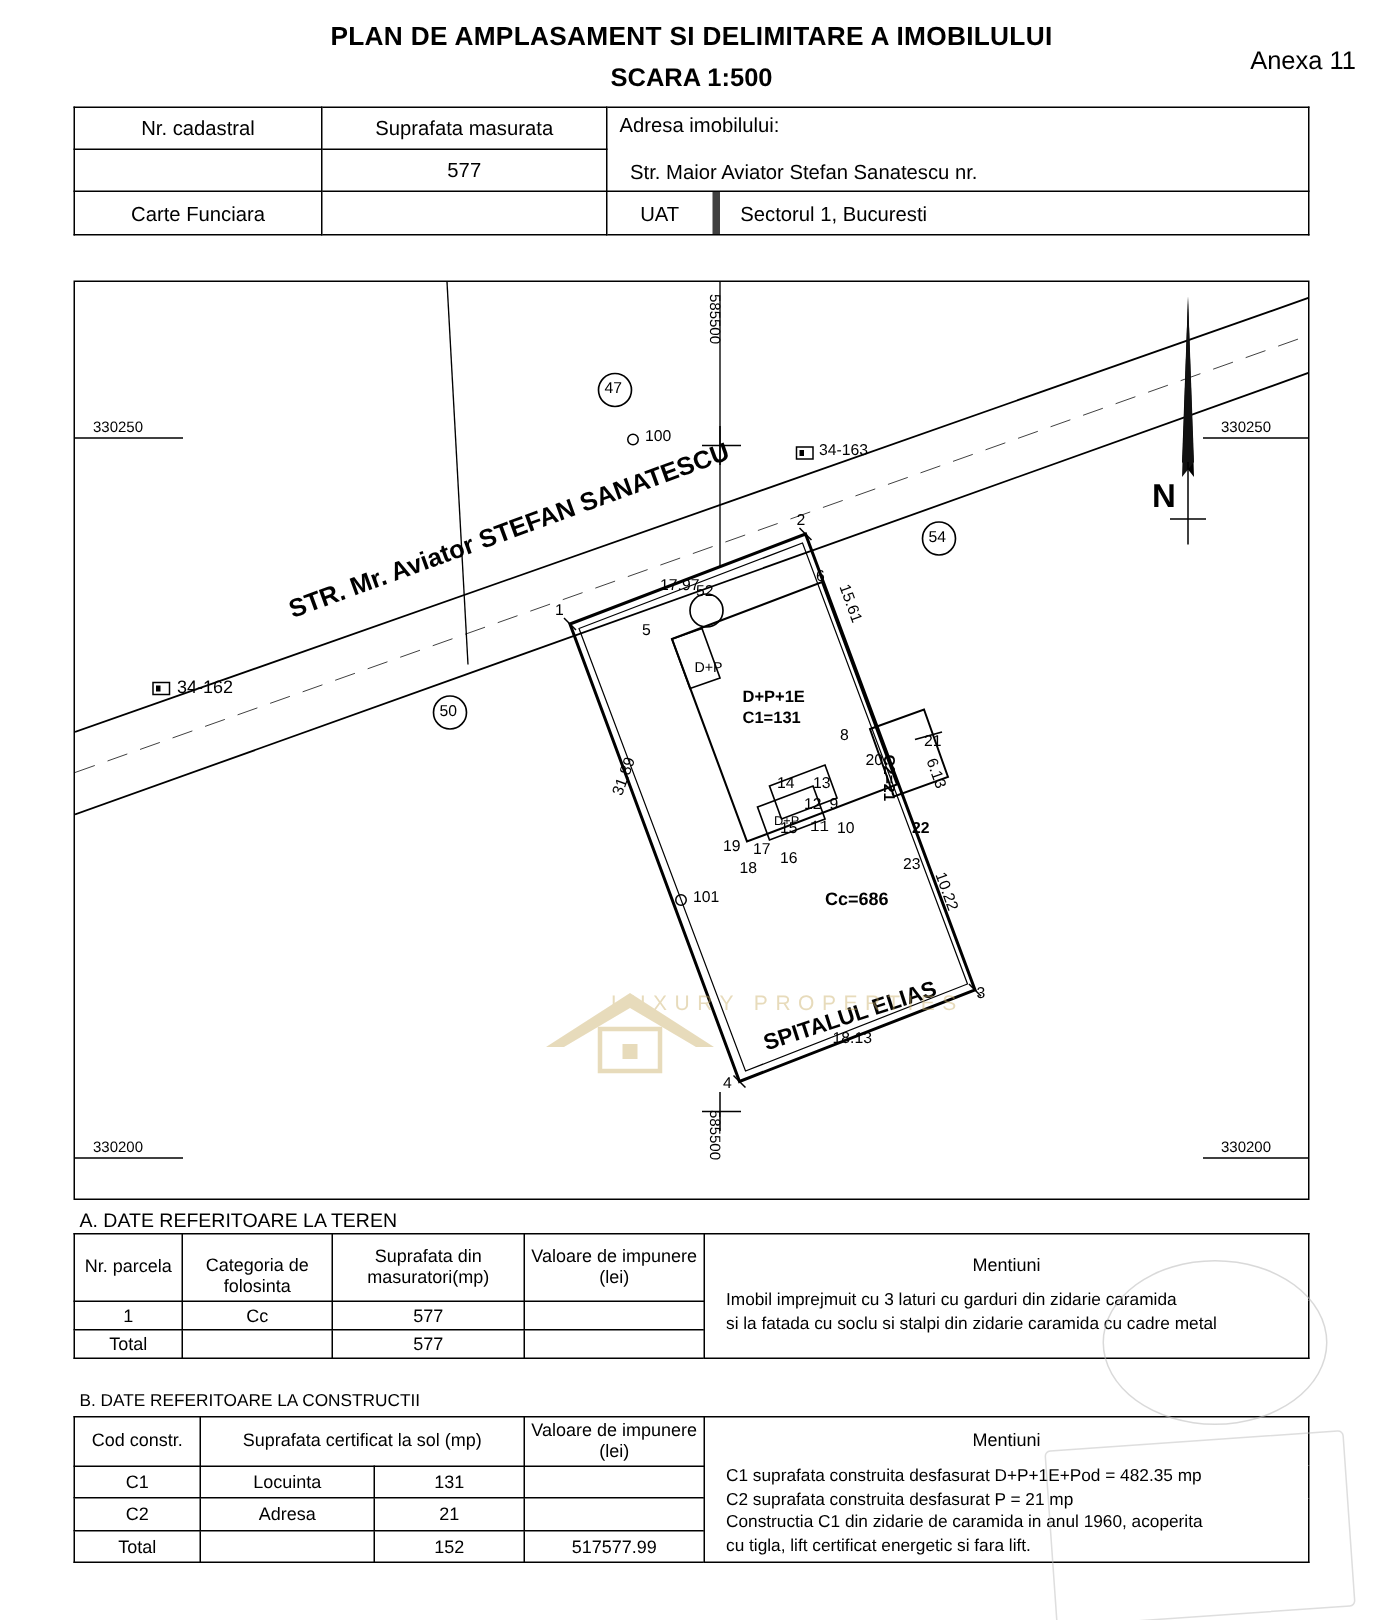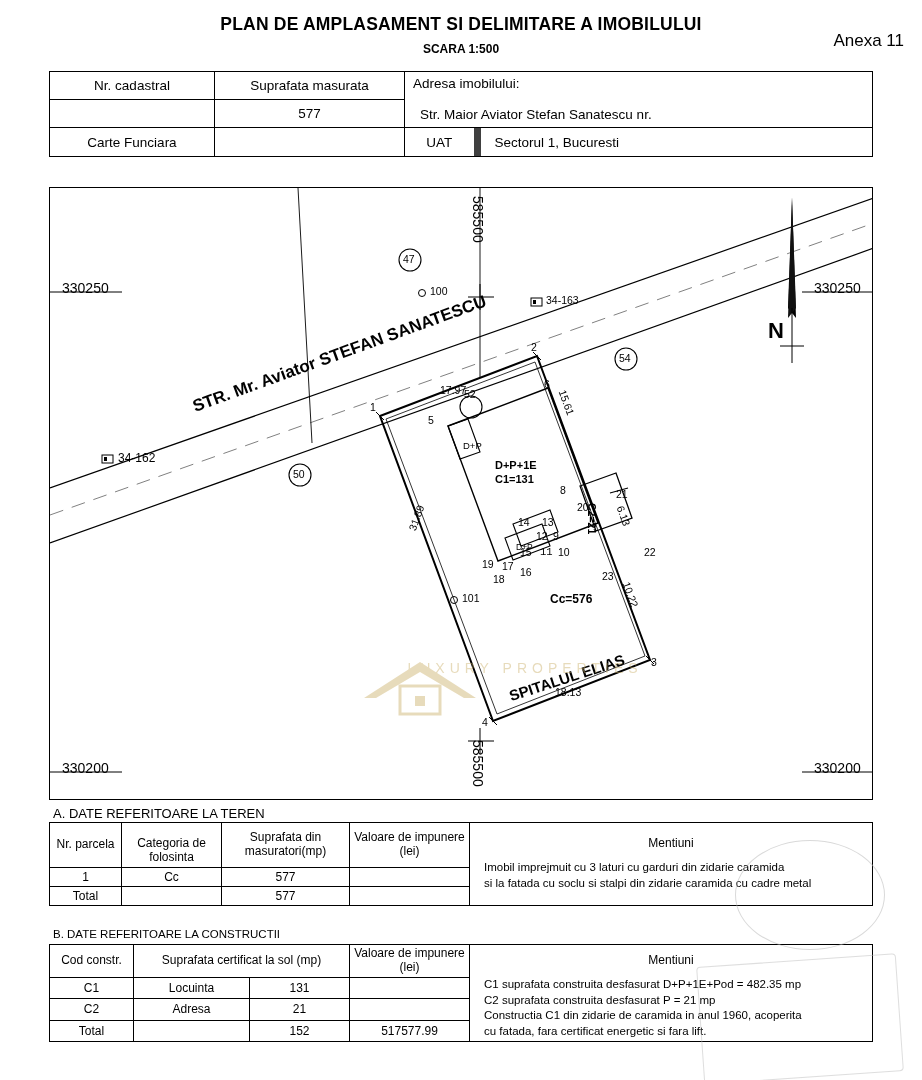--- a/index.html
+++ b/index.html
@@ -13,21 +13,21 @@
     overflow:hidden;
   }
   .page { position:relative; width:922px; height:1080px; }
 
   .title {
     position:absolute; top:14px; left:0; width:922px;
     text-align:center; font-size:17.5px; font-weight:bold; letter-spacing:.2px;
   }
   .scara {
     position:absolute; top:42px; left:0; width:922px;
-    text-align:center; font-size:12px; font-weight:bold;
+    text-align:center; font-size:17px; font-weight:bold;
   }
   .anexa {
     position:absolute; top:31px; right:18px; font-size:17px;
   }
 
   
   .hdr {
     position:absolute; left:49px; top:71px; width:824px;
   }
   .hdr table { border-collapse:collapse; width:100%; }
@@ -38,21 +38,21 @@
   
   .plan {
     position:absolute; left:49px; top:187px; width:824px; height:613px;
     border:1px solid #000;
     overflow:hidden;
   }
   .plan svg { position:absolute; left:0; top:0; }
 
   .lbl { position:absolute; font-size:10.5px; white-space:nowrap; }
   .lbl.b { font-weight:bold; }
-  .coord { position:absolute; font-size:14px; }
+  .coord { position:absolute; font-size:10px; }
 
   
   .wm {
     position:absolute; left:310px; top:470px; width:330px; height:165px;
     opacity:.45; pointer-events:none; text-align:center;
   }
   .wm .nm { font-size:40px; letter-spacing:7px; color:#cbb06a; font-family:"Liberation Serif", serif; }
   .wm .sb { font-size:14px; letter-spacing:5px; color:#cbb06a; margin-top:2px; }
 
   
@@ -96,21 +96,21 @@
         <td class="c-center"></td>
         <td class="c-center big">577</td>
       </tr>
       <tr>
         <td class="c-center">Carte Funciara</td>
         <td class="c-center"></td>
         <td style="padding:0;">
           <table style="width:100%;border-collapse:collapse;">
             <tbody>
                   <tr>
-              <td style="border:none;border-right:7px solid #404040;width:72px;text-align:center;">UAT</td>
+              <td style="border:none;border-right:5px solid #404040;width:72px;text-align:center;">UAT</td>
               <td style="border:none;padding-left:14px;">Sectorul 1, Bucuresti</td>
             </tr>
           </tbody>
               </table>
         </td>
       </tr>
     </tbody>
       </table>
 
     <div style="position:absolute;left:371px;top:36px;font-size:13.5px;">Str. Maior Aviator Stefan Sanatescu nr.</div>
@@ -214,36 +214,36 @@
     <div class="lbl" style="left:486px; top:342px;">12</div>
     <div class="lbl" style="left:492px; top:328px;">13</div>
     <div class="lbl" style="left:468px; top:328px;">14</div>
     <div class="lbl" style="left:470px; top:358px;">15</div>
     <div class="lbl" style="left:470px; top:378px;">16</div>
     <div class="lbl" style="left:452px; top:372px;">17</div>
     <div class="lbl" style="left:443px; top:385px;">18</div>
     <div class="lbl" style="left:432px; top:370px;">19</div>
     <div class="lbl" style="left:527px; top:313px;">20</div>
     <div class="lbl" style="left:566px; top:300px;">21</div>
-    <div class="lbl" style="left:594px; top:358px;">22</div>
+    <div class="lbl" style="left:558px; top:358px;font-weight:bold;">22</div>
     <div class="lbl" style="left:552px; top:382px;">23</div>
 
     <div class="lbl" style="left:390px; top:196px;">17.97</div>
     <div class="lbl" style="left:356px; top:340px; transform:rotate(-70deg); transform-origin:left top;">31.89</div>
     <div class="lbl" style="left:518px; top:200px; transform:rotate(70deg); transform-origin:left top;">15.61</div>
     <div class="lbl" style="left:576px; top:316px; transform:rotate(70deg); transform-origin:left top;">6.13</div>
     <div class="lbl" style="left:582px; top:392px; transform:rotate(70deg); transform-origin:left top;">10.22</div>
     <div class="lbl" style="left:505px; top:498px;">18.13</div>
 
     <div class="lbl" style="left:413px; top:252px; font-size:9.5px;">D+P</div>
     <div class="lbl b" style="left:445px; top:271px; font-size:11px;">D+P+1E</div>
     <div class="lbl b" style="left:445px; top:285px; font-size:11px;">C1=131</div>
     <div class="lbl" style="left:466px; top:354px; font-size:8.5px;">D+P</div>
     <div class="lbl b" style="left:548px; top:315px; font-size:10.5px; transform:rotate(90deg); transform-origin:left top;">C2=21</div>
-    <div class="lbl b" style="left:500px; top:404px; font-size:12px;">Cc=576</div>
+    <div class="lbl b" style="left:500px; top:404px; font-size:12px;">Cc=686</div>
 
     <div class="wm">
       <svg width="120" height="58" viewBox="0 0 120 58" style="display:block;margin:0 auto;">
         <polygon points="60,4 116,40 104,40 60,14 16,40 4,40" fill="#cbb06a"></polygon>
         <rect x="40" y="28" width="40" height="28" fill="none" stroke="#cbb06a" stroke-width="3"></rect>
         <rect x="55" y="38" width="10" height="10" fill="#cbb06a"></rect>
       </svg>
       <div class="sb">LUXURY PROPERTIES</div>
     </div>
   </div>
@@ -313,21 +313,21 @@
           <div style="line-height:1.15;white-space:pre-line;">Suprafata certificat la sol (mp)</div>
         </td>
         <td class="hcell">
           <div style="line-height:1.15;white-space:pre-line;">Valoare de impunere (lei)</div>
         </td>
         <td rowspan="4" class="mentc" style="vertical-align:top;">
           <div style="margin:6px 0 10px 0;">Mentiuni</div>
           <div class="ment">C1 suprafata construita desfasurat D+P+1E+Pod = 482.35 mp</div>
           <div class="ment">C2 suprafata construita desfasurat P = 21 mp</div>
           <div class="ment">Constructia C1 din zidarie de caramida in anul 1960, acoperita</div>
-          <div class="ment">cu fatada, fara certificat energetic si fara lift.</div>
+          <div class="ment">cu tigla, lift certificat energetic si fara lift.</div>
         </td>
       </tr>
       <tr>
         <td>C1</td>
         <td>Locuinta</td>
         <td>131</td>
         <td></td>
       </tr>
       <tr>
         <td>C2</td>

